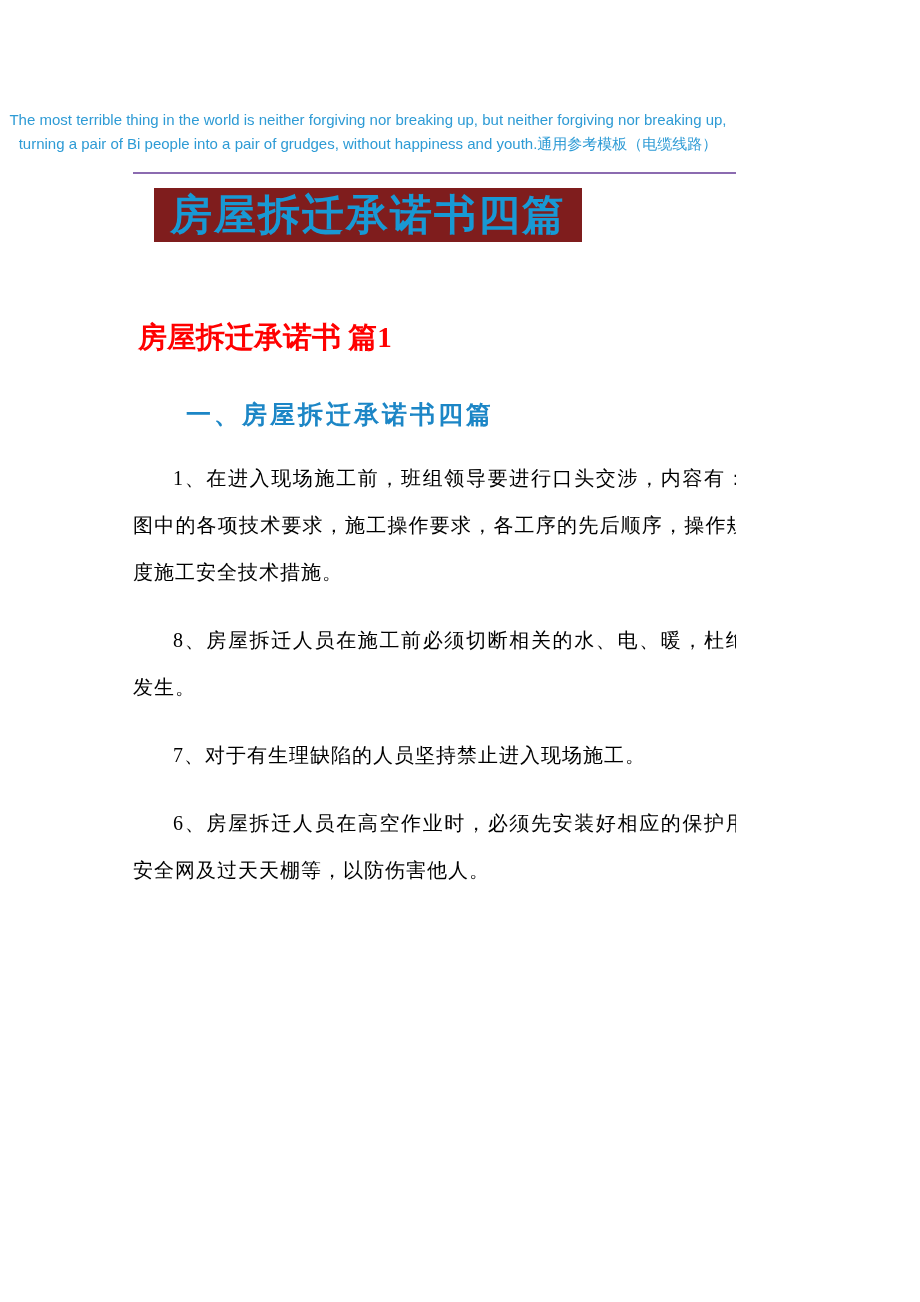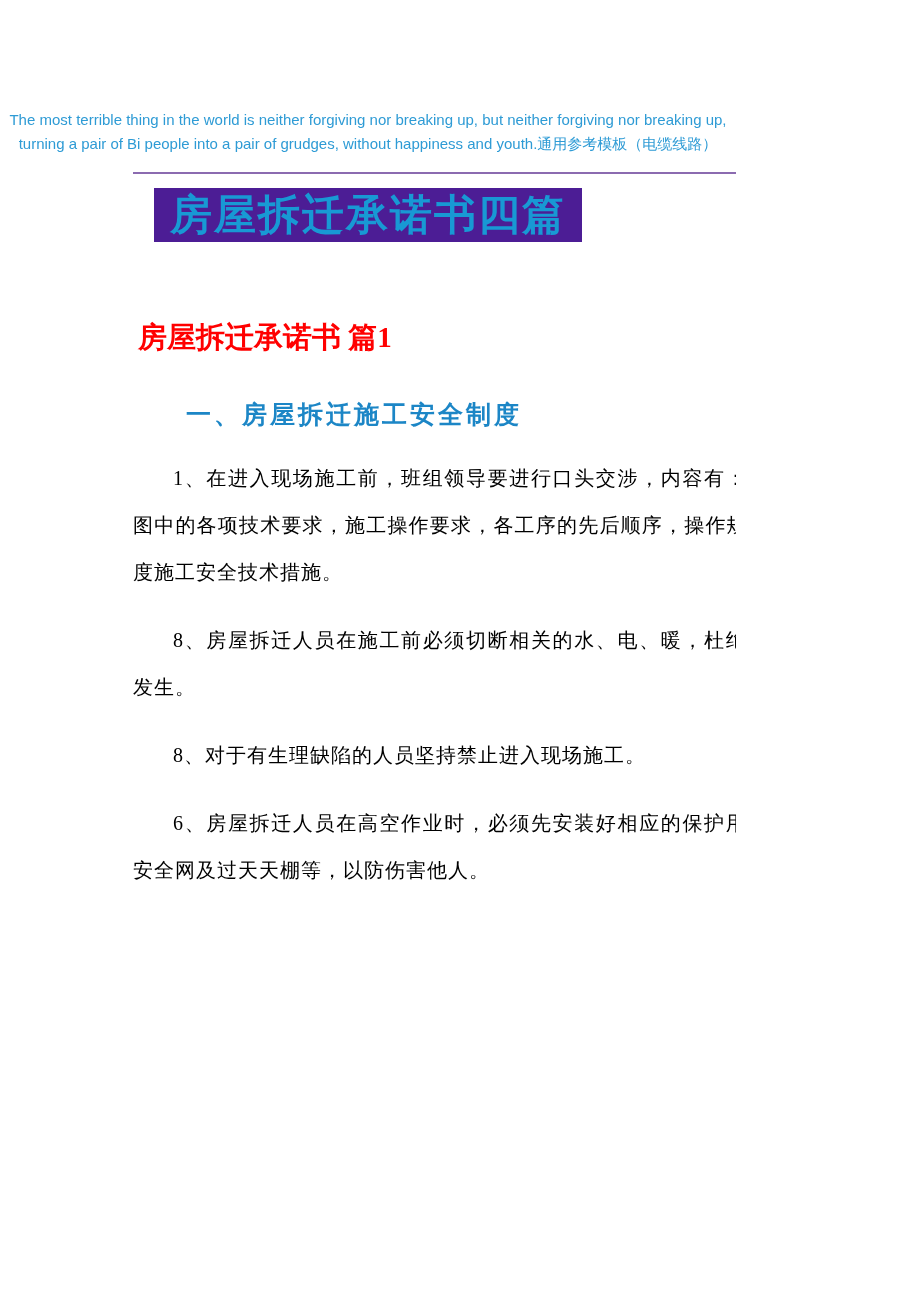--- a/index.html
+++ b/index.html
@@ -33,21 +33,21 @@
   }
   
   .title-wrap {
     margin-top: 14px;
     text-align: center;
   }
   .doc-title {
     display: inline-block;
     margin: 0;
     padding: 2px 16px;
-    background: #4c1d95;
+    background: #7f1d1d;
     color: #1899d4;
     font-family: "Liberation Sans", sans-serif;
     font-weight: bold;
     font-size: 42px;
     line-height: 50px;
     letter-spacing: 2px;
   }
   
   .section-heading {
     margin: 76px 0 0 138px;
@@ -87,20 +87,20 @@
     <div class="header-line"><span>turning a pair of Bi people into a pair of grudges, without happiness and youth.</span><span>通用参考模板（电缆线路）</span></div>
     <div class="header-divider"></div>
   </div>
 
   <div class="title-wrap">
     <h1 class="doc-title">房屋拆迁承诺书四篇</h1>
   </div>
 
   <h2 class="section-heading">房屋拆迁承诺书 篇1</h2>
 
-  <h3 class="sub-heading">一、房屋拆迁施工安全制度</h3>
+  <h3 class="sub-heading">一、房屋拆迁承诺书四篇</h3>
 
   <p class="body-para">1、在进入现场施工前，班组领导要进行口头交涉，内容有：施工图中的各项技术要求，施工操作要求，各工序的先后顺序，操作规章制度施工安全技术措施。</p>
   <p class="body-para">8、房屋拆迁人员在施工前必须切断相关的水、电、暖，杜绝意外发生。</p>
-  <p class="body-para">8、对于有生理缺陷的人员坚持禁止进入现场施工。</p>
+  <p class="body-para">7、对于有生理缺陷的人员坚持禁止进入现场施工。</p>
   <p class="body-para">6、房屋拆迁人员在高空作业时，必须先安装好相应的保护用具和安全网及过天天棚等，以防伤害他人。</p>
 
 </div>
 
 </body></html>

